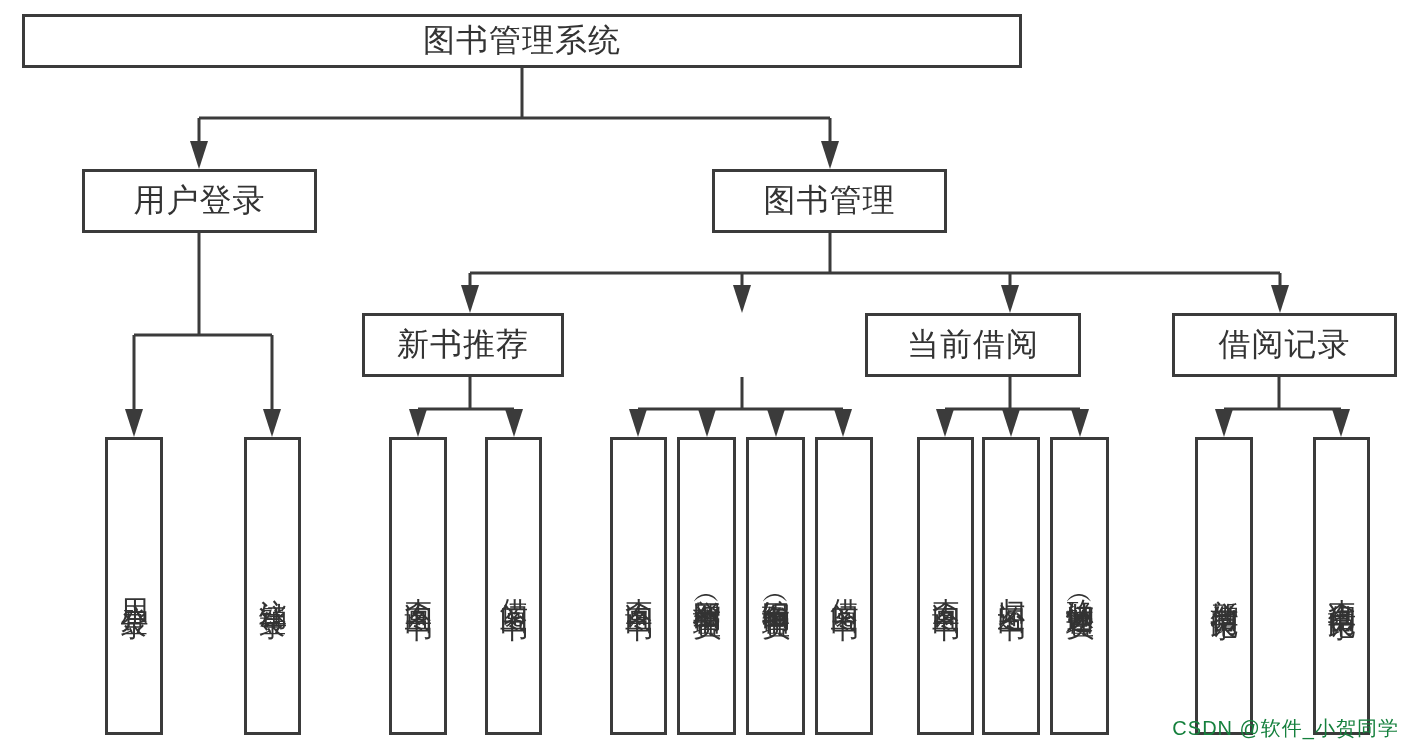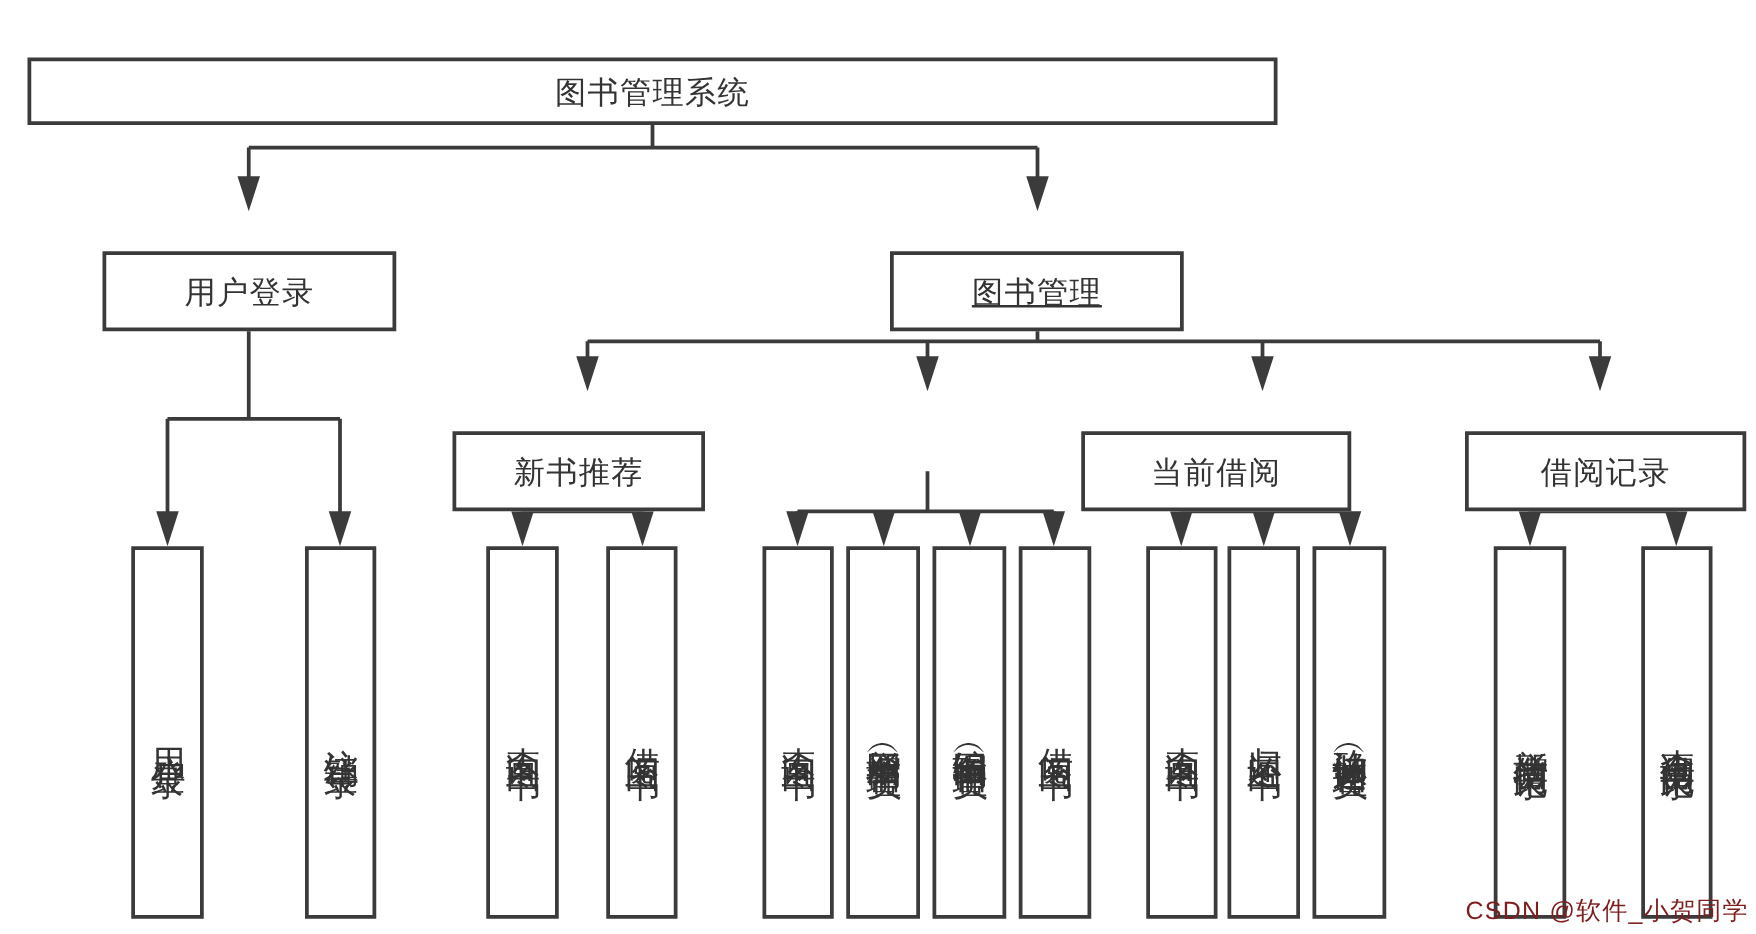--- a/index.html
+++ b/index.html
@@ -21,39 +21,38 @@
     position: absolute;
     box-sizing: border-box;
     background: #ffffff;
     border: 3px solid #3b3b3b;
     color: #333333;
     display: flex;
     align-items: center;
     justify-content: center;
   }
   .node.h {
-    font-size: 25px;
+    font-size: 32px;
     letter-spacing: 1px;
     white-space: nowrap;
-    margin-top: 32px;
   }
   .node.v {
     writing-mode: vertical-rl;
     font-size: 28px;
     white-space: nowrap;
   }
   .node.v4 { letter-spacing: 5px; }
   .node.v6 { letter-spacing: 3px; }
   .node.v9 { letter-spacing: 2px; }
   .watermark {
     position: absolute;
     right: 6px;
     top: 715px;
     font-size: 20px;
-    color: #7f1d1d;
+    color: #15803d;
     letter-spacing: 1px;
     white-space: nowrap;
   }
 </style>
 </head>
 <body>
 
 <div class="canvas">
 
   <svg class="connectors" viewBox="0 0 1405 747" aria-hidden="true">
@@ -92,21 +91,21 @@
       <polygon points="1002,409 1020,409 1011,437"></polygon>
       <polygon points="1071,409 1089,409 1080,437"></polygon>
       <polygon points="1215,409 1233,409 1224,437"></polygon>
       <polygon points="1332,409 1350,409 1341,437"></polygon>
     </g>
   </svg>
 
   <div class="node h" style="left:22px; top:14px; width:1000px; height:54px;">图书管理系统</div>
 
   <div class="node h" style="left:82px; top:169px; width:235px; height:64px;">用户登录</div>
-  <div class="node h" style="left:712px; top:169px; width:235px; height:64px;text-decoration:underline;">图书管理</div>
+  <div class="node h" style="left:712px; top:169px; width:235px; height:64px;">图书管理</div>
 
   <div class="node h" style="left:362px; top:313px; width:202px; height:64px;">新书推荐</div>
   <div class="node h" style="left:865px; top:313px; width:216px; height:64px;">当前借阅</div>
   <div class="node h" style="left:1172px; top:313px; width:225px; height:64px;">借阅记录</div>
 
   <div class="node v v4" style="left:105px; top:437px; width:58px; height:298px;">用户登录</div>
   <div class="node v v4" style="left:244px; top:437px; width:57px; height:298px;">注销登录</div>
 
   <div class="node v v4" style="left:389px; top:437px; width:58px; height:298px;">查询图书</div>
   <div class="node v v4" style="left:485px; top:437px; width:57px; height:298px;">借阅图书</div>

